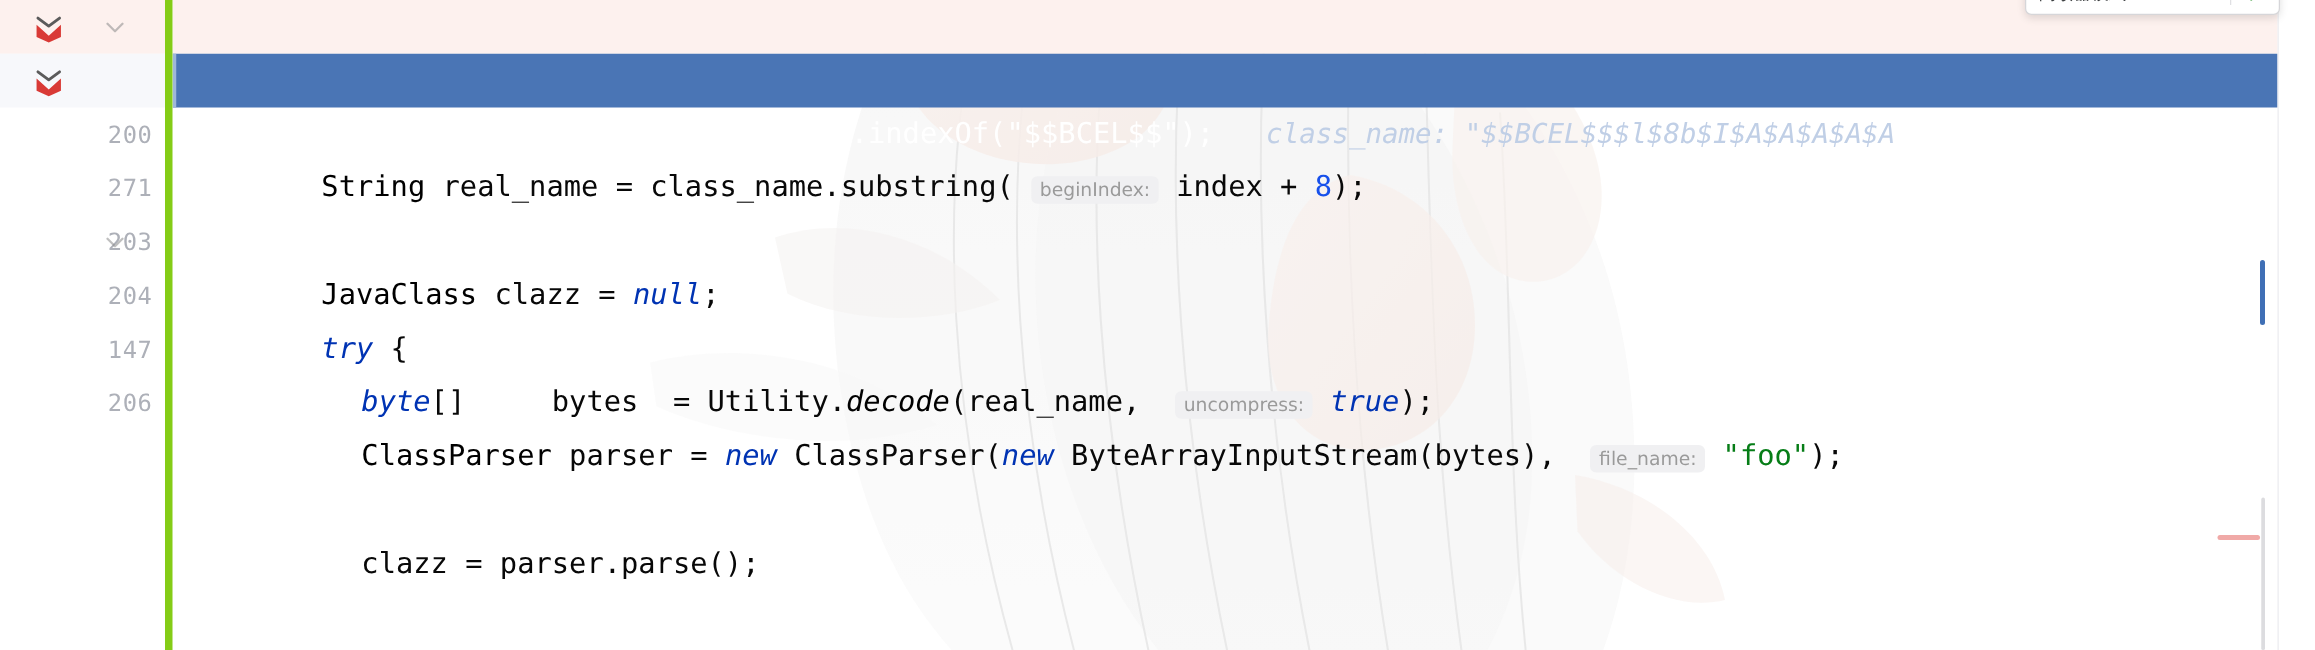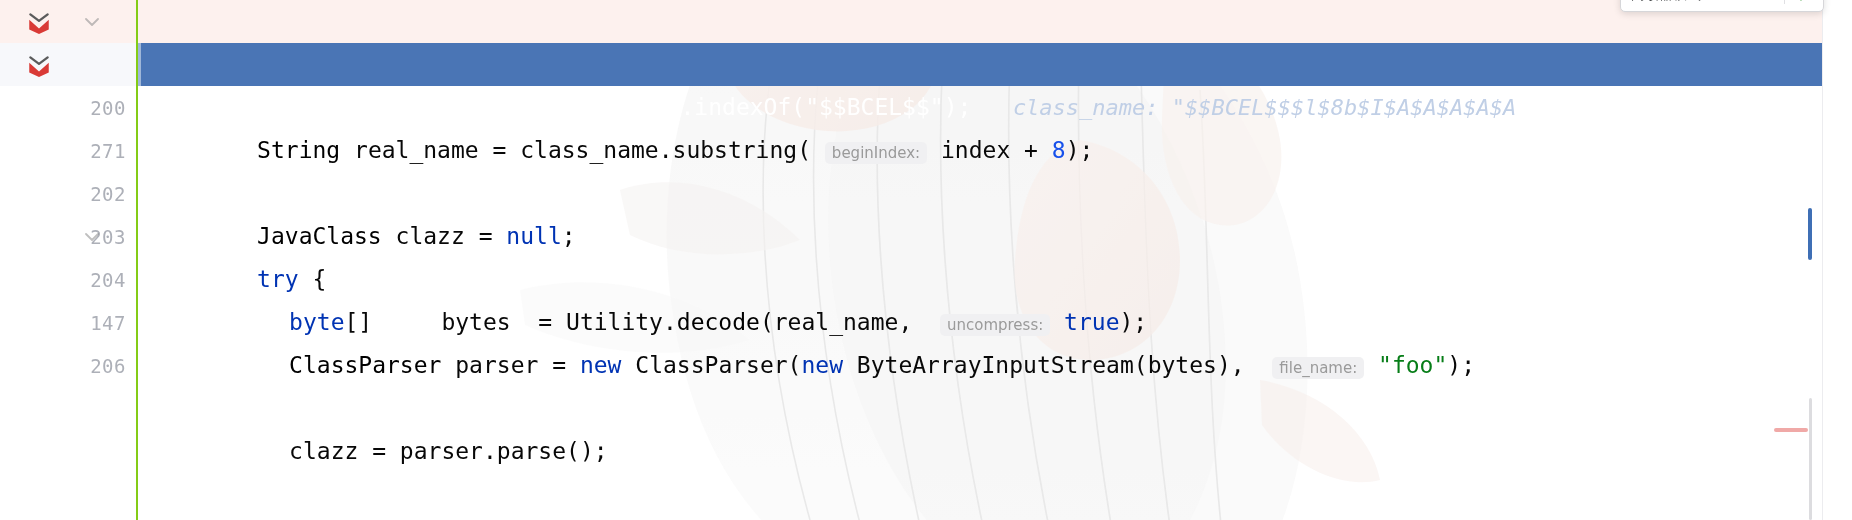--- a/index.html
+++ b/index.html
@@ -29,21 +29,21 @@
   }
 
   
   #gutter{
     position:relative;
     z-index:2;
     width:138px;
     flex:0 0 138px;
     height:520px;
     background:#ffffff;
-    border-right:2px solid #84cc16;
+    border-right:6px solid #84cc16;
   }
   .gutter-row{
     position:relative;
     height:43px;
     display:flex;
     align-items:center;
     justify-content:flex-end;
     padding-right:10px;
   }
   .gutter-row.modified-bg{ background:#fdf1ee; }
@@ -105,26 +105,26 @@
   
   .code-row.selected::before{
     content:"";
     position:absolute;
     left:0; top:0; bottom:0;
     width:3px;
     background:#9fb7d8;
   }
 
   
-  .kw   { color:#0033b3; }
+  .kw   { color:#0033b3;font-style:italic; }
   .num  { color:#1750eb; }
   .str  { color:#067d17; }
   .type { color:#000000; }
   .mth  { color:#00627a; }
-  .mth-it { color:#000000; }
+  .mth-it { color:#000000; font-style:italic; }
 
   
   .hint{
     font-size:15px;
     color:#9a9a9a;
     background:#f0f0f2;
     border-radius:5px;
     padding:2px 7px;
     font-family:"DejaVu Sans", sans-serif;
     font-style:normal;
@@ -266,23 +266,20 @@
       <span class="line-no"></span>
     </div>
 
     <div class="gutter-row">
       <span class="line-no">200</span>
     </div>
     <div class="gutter-row">
       <span class="line-no">271</span>
     </div>
     <div class="gutter-row">
-      <span class="line-no">202</span>
-    </div>
-    <div class="gutter-row">
       <svg class="fold-chevron" viewBox="0 0 20 20" xmlns="http://www.w3.org/2000/svg">
         <path d="M4 7 L10 13 L16 7" fill="none" stroke="#8c8c8c" stroke-width="1.8" stroke-linecap="round" stroke-linejoin="round"></path>
       </svg>
       <span class="line-no">203</span>
     </div>
     <div class="gutter-row">
       <span class="line-no">204</span>
     </div>
     <div class="gutter-row">
       <span class="line-no">147</span>

